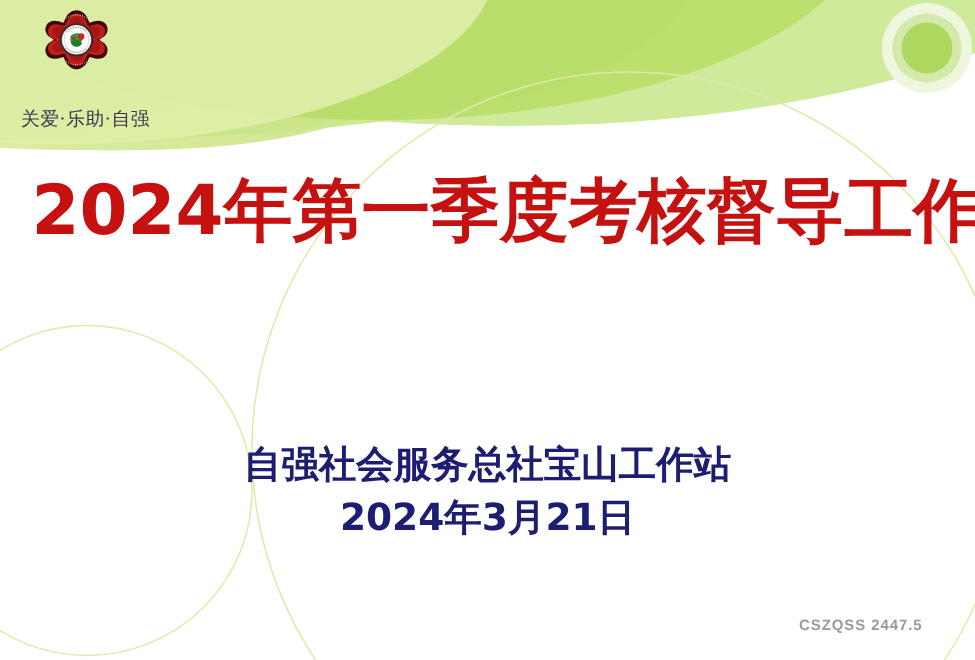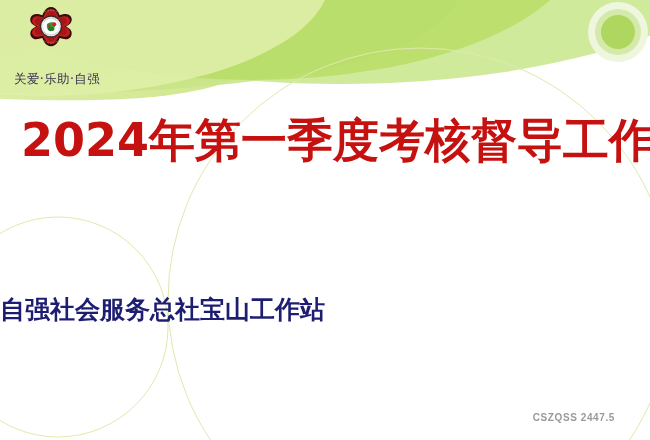--- a/index.html
+++ b/index.html
@@ -67,21 +67,21 @@
     line-height: 56px;
     white-space: nowrap;
     padding-left: 13px;
   }
   
   #subtitle-block {
     position: absolute;
     left: 0;
     top: 293px;
     width: 650px;
-    text-align: left;
+    text-align: center;
   }
   #org-line {
     font-family: "DejaVu Sans", "Liberation Sans", sans-serif;
     font-size: 25px;
     font-weight: bold;
     color: #1d1d72;
     line-height: 34px;
     white-space: nowrap;
   }
   #date-line {
@@ -186,17 +186,18 @@
       <path d="M30 18 A26 26 0 0 1 70 18" fill="none" stroke="#e8d9d0" stroke-width="2" stroke-dasharray="1.4 2" opacity="0.75"></path>
       <path d="M30 72 A26 26 0 0 0 70 72" fill="none" stroke="#e8d9d0" stroke-width="2" stroke-dasharray="1.4 2" opacity="0.75"></path>
     </svg>
     <div id="logo-tagline">关爱·乐助·自强</div>
   </div>
 
   <div id="main-title">2024年第一季度考核督导工作</div>
 
   <div id="subtitle-block">
     <div id="org-line">自强社会服务总社宝山工作站</div>
+    <div id="date-line">2024年3月21日</div>
   </div>
 
   <div id="footer-code">CSZQSS  2447.5</div>
 
 </div>
 
 </body></html>

